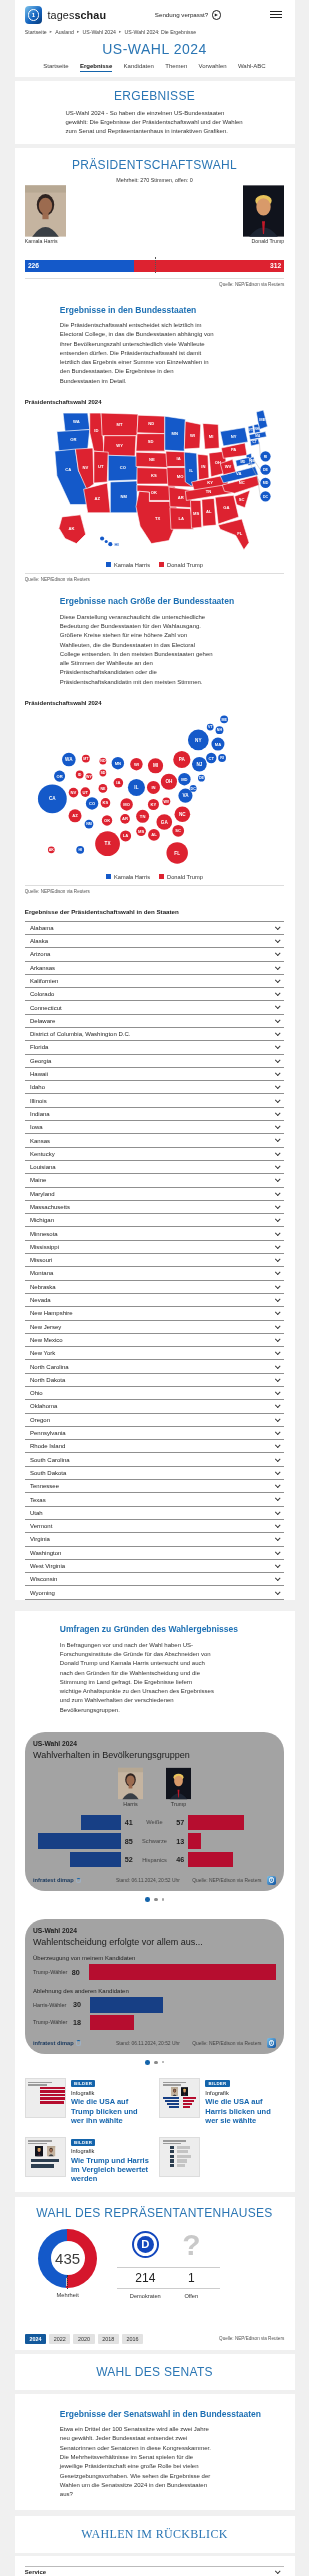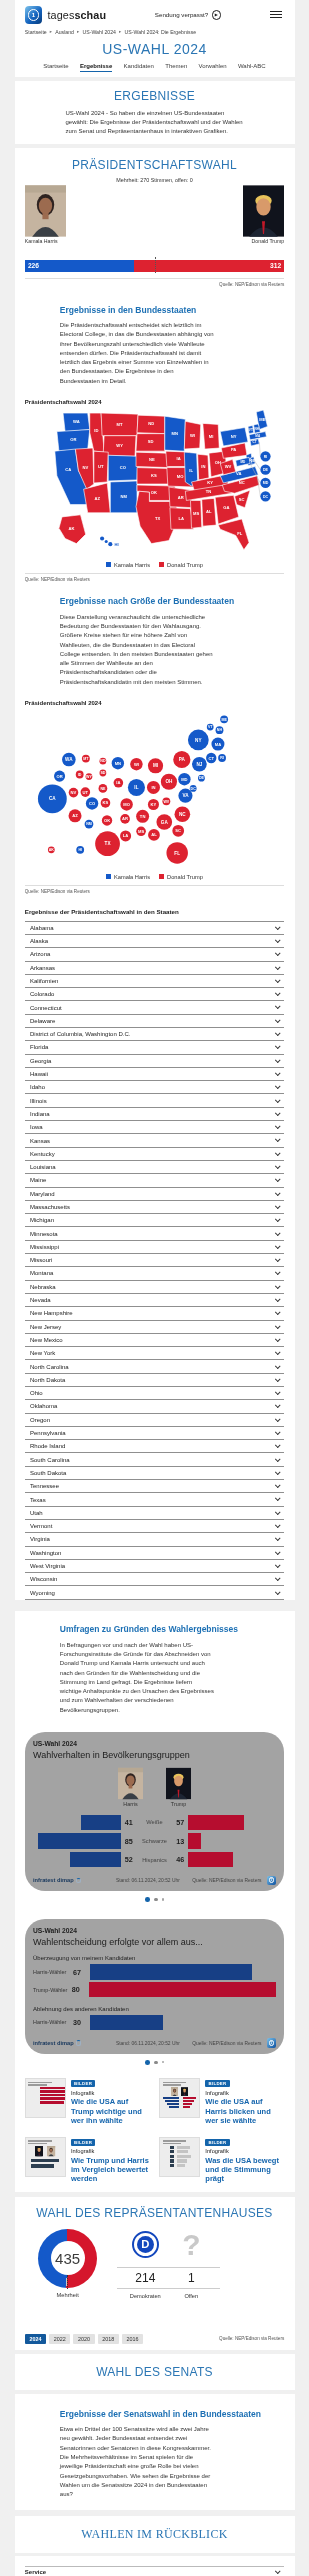--- a/index.html
+++ b/index.html
@@ -713,34 +713,34 @@
       <i class="d2"></i>
       <i class="d3"></i>
   </div>
 
   <div class="panel">
     <div class="kick">US-Wahl 2024</div>
     <div class="ptitle">Wahlentscheidung erfolgte vor allem aus...</div>
     <div id="dec-rows">
         <div class="dec-group">Überzeugung von meinem Kandidaten</div>
         <div class="dec-row">
-     <span class="lbl">Harris-Wähler</span>
-     <span class="num">67</span>
-     <span class="bar" style="width:162px;background:#173f85"></span>
-   </div>
-        <div class="dec-row">
      <span class="lbl">Trump-Wähler</span>
      <span class="num">80</span>
      <span class="bar" style="width:194px;background:#b60d2f"></span>
    </div>
         <div class="dec-group">Ablehnung des anderen Kandidaten</div>
         <div class="dec-row">
      <span class="lbl">Harris-Wähler</span>
      <span class="num">30</span>
      <span class="bar" style="width:73px;background:#173f85"></span>
+   </div>
+        <div class="dec-row">
+     <span class="lbl">Trump-Wähler</span>
+     <span class="num">18</span>
+     <span class="bar" style="width:44px;background:#b60d2f"></span>
    </div>
       </div>
     <div class="pfoot">
       <span class="ifd">
           <span>infratest dimap</span>
           <span class="spin"></span>
         </span>
       <span style="margin-left:auto">Stand: 06.11.2024, 20:52 Uhr</span>
       <span style="margin-left:12.4px">Quelle: NEP/Edison via Reuters</span>
       <span class="ard-mini">
@@ -761,21 +761,21 @@
           <div class="tl" style="width:55%"></div>
           <div style="height:2.6px;background:#b60d2f;width:32px;margin:1px 0 0 11.3px"></div>
           <div style="height:2.6px;background:#b60d2f;width:30px;margin:1px 0 0 11.3px"></div>
           <div style="height:2.6px;background:#b60d2f;width:28px;margin:1px 0 0 11.3px"></div>
           <div style="height:2.6px;background:#b60d2f;width:26px;margin:1px 0 0 11.3px"></div>
           <div style="height:2.6px;background:#b60d2f;width:24px;margin:1px 0 0 11.3px"></div>
         </div>
     <div class="tinfo">
       <span class="badge">BILDER</span>
       <div class="kick2">Infografik</div>
-      <div class="tttl">Wie die USA auf Trump wichtige und wer ihn wählte</div>
+      <div class="tttl">Wie die USA auf Trump blicken und wer ihn wählte</div>
     </div>
   </div>
       <div class="teaser">
     <div class="thumb">
           <div class="tl" style="width:70%"></div>
           <div class="tl" style="width:55%"></div>
           <div style="display:flex;gap:3.1px;justify-content:center;margin:1px 0">
             <svg width="7.2" height="9.3" viewBox="0 0 80 100">
               <rect width="80" height="100" fill="#c5b4a0"></rect>
               <rect x="0" y="0" width="80" height="14" fill="#b7a893"></rect>
@@ -863,25 +863,20 @@
           </div>
           <div style="display:flex;gap:3.1px;margin-top:1.5px;margin-left:7.2px">
             <span style="width:3.6px;height:3.1px;background:#2c3e50"></span>
             <span style="height:3.1px;background:#c4c4c4;width:10.3px"></span>
           </div>
           <div style="display:flex;gap:3.1px;margin-top:1.5px;margin-left:7.2px">
             <span style="width:3.6px;height:3.1px;background:#2c3e50"></span>
             <span style="height:3.1px;background:#c4c4c4;width:8.2px"></span>
           </div>
         </div>
-    <div class="tinfo">
-      <span class="badge">BILDER</span>
-      <div class="kick2">Infografik</div>
-      <div class="tttl">Was die USA bewegt und die Stimmung prägt</div>
-    </div>
   </div>
     </div>
 </div>
 
 <div class="col card hcard">
   <div class="sect-title">WAHL DES REPRÄSENTANTENHAUSES</div>
   <div class="house-wrap" id="house-wrap">
   <div class="donut" style="background:conic-gradient(#d5162c 0 50.57471264367817%, #c9c9c9 50.57471264367817% 50.80459770114943%, #1459c9 50.80459770114943% 100%)">
     <div class="hole">
           <span>435</span>

